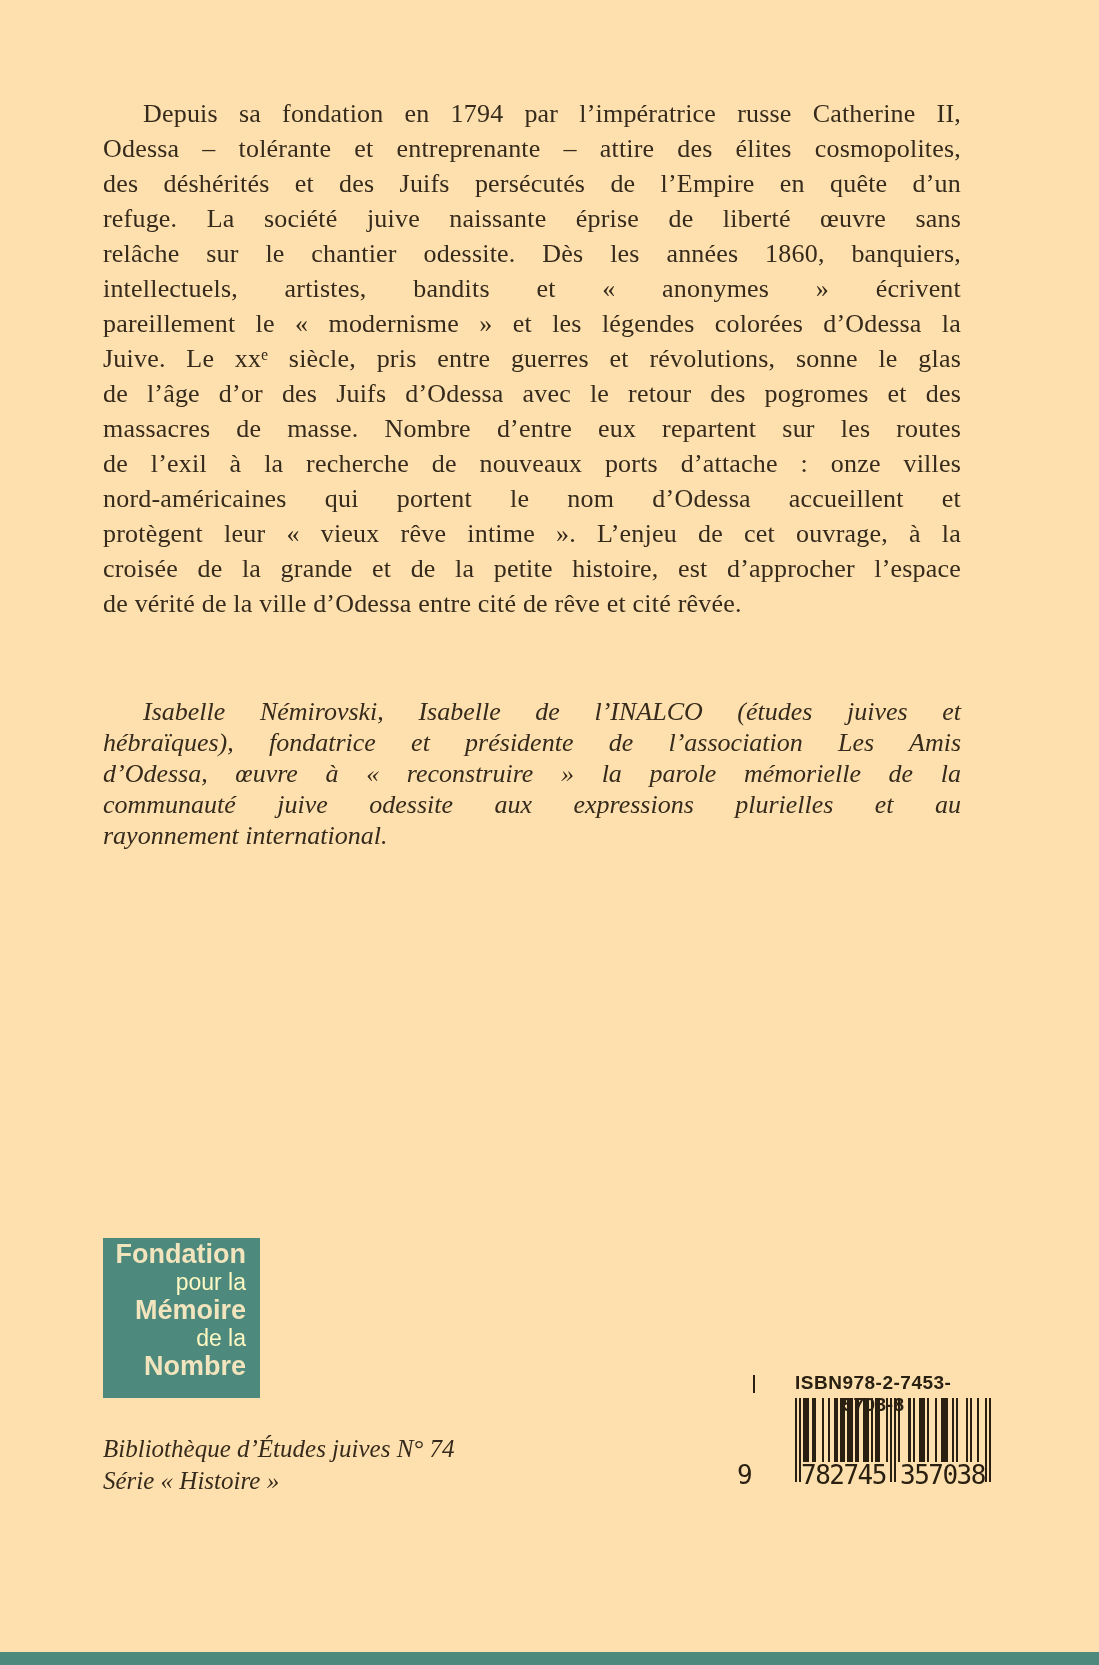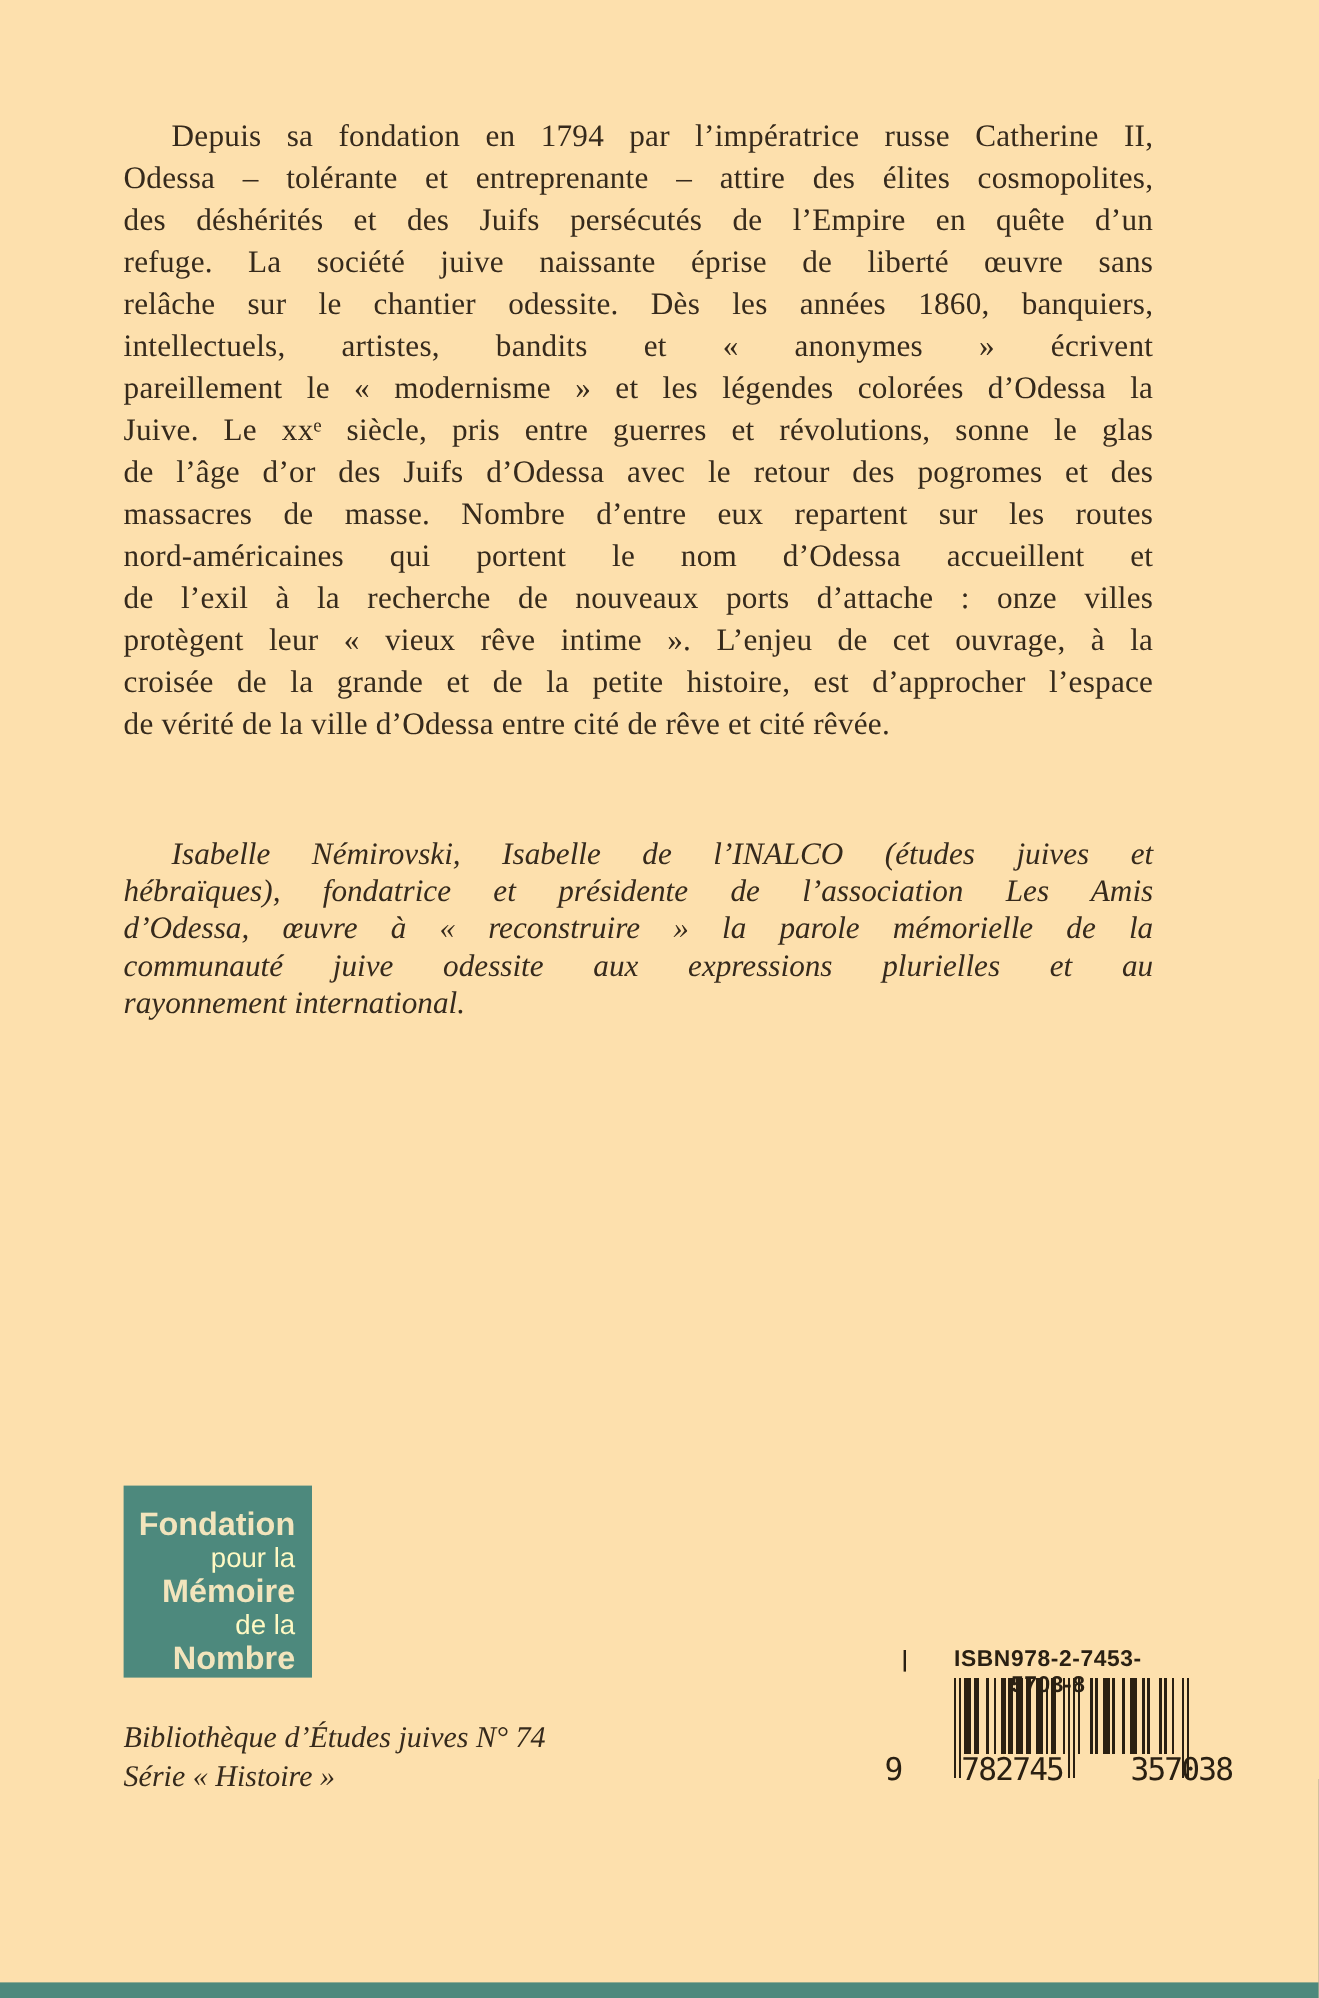--- a/index.html
+++ b/index.html
@@ -38,21 +38,21 @@
     font-style: italic;
   }
 
   
   #logo {
     position: absolute;
     left: 103px; top: 1238px;
     width: 157px; height: 160px;
     background: #4D897D;
     box-sizing: border-box;
-    padding: 18px 14px 0 0;
+    padding: 2px 14px 0 0;
     text-align: right;
     font-family: "Liberation Sans", sans-serif;
     line-height: 28px;
   }
   .logo-bold  { font-weight: bold; font-size: 27px; color: #F2E4BC; }
   .logo-light { font-weight: normal; font-size: 23px; color: #fef9c3; }
 
   
   #collection {
     position: absolute;
@@ -91,21 +91,21 @@
   }
   #barcode-bars svg { display: block; shape-rendering: crispEdges; }
   #barcode-digits {
     position: absolute;
     left: 0; top: 88px; width: 254px; height: 30px;
     font-family: "DejaVu Sans Mono", monospace;
     font-size: 26px; letter-spacing: -1.5px;
   }
   #digit-prefix { position: absolute; left: 0; }
   #digit-group1 { position: absolute; left: 64px; }
-  #digit-group2 { position: absolute; left: 163px; margin-left: 42px; }
+  #digit-group2 { position: absolute; left: 163px; }
 
   
   #bottom-band {
     position: absolute;
     left: 0; bottom: 0;
     width: 100%; height: 13px;
     background: #4D897D;
   }
 </style>
 </head>
@@ -117,22 +117,22 @@
       <div class="tline jfull indent">Depuis sa fondation en 1794 par l’impératrice russe Catherine II,</div>
       <div class="tline jfull">Odessa – tolérante et entreprenante – attire des élites cosmopolites,</div>
       <div class="tline jfull">des déshérités et des Juifs persécutés de l’Empire en quête d’un</div>
       <div class="tline jfull">refuge. La société juive naissante éprise de liberté œuvre sans</div>
       <div class="tline jfull">relâche sur le chantier odessite. Dès les années 1860, banquiers,</div>
       <div class="tline jfull">intellectuels, artistes, bandits et « anonymes » écrivent</div>
       <div class="tline jfull">pareillement le « modernisme » et les légendes colorées d’Odessa la</div>
       <div class="tline jfull">Juive. Le xxᵉ siècle, pris entre guerres et révolutions, sonne le glas</div>
       <div class="tline jfull">de l’âge d’or des Juifs d’Odessa avec le retour des pogromes et des</div>
       <div class="tline jfull">massacres de masse. Nombre d’entre eux repartent sur les routes</div>
+      <div class="tline jfull">de l’exil à la recherche de nouveaux ports d’attache : onze villes</div>
       <div class="tline jfull">nord-américaines qui portent le nom d’Odessa accueillent et</div>
-      <div class="tline jfull">de l’exil à la recherche de nouveaux ports d’attache : onze villes</div>
       <div class="tline jfull">protègent leur « vieux rêve intime ». L’enjeu de cet ouvrage, à la</div>
       <div class="tline jfull">croisée de la grande et de la petite histoire, est d’approcher l’espace</div>
       <div class="tline">de vérité de la ville d’Odessa entre cité de rêve et cité rêvée.</div>
     </div>
 
   <div id="bio" class="textblock">
       <div class="tline jfull indent">Isabelle Némirovski, Isabelle de l’INALCO (études juives et</div>
       <div class="tline jfull">hébraïques), fondatrice et présidente de l’association Les Amis</div>
       <div class="tline jfull">d’Odessa, œuvre à « reconstruire » la parole mémorielle de la</div>
       <div class="tline jfull">communauté juive odessite aux expressions plurielles et au</div>

